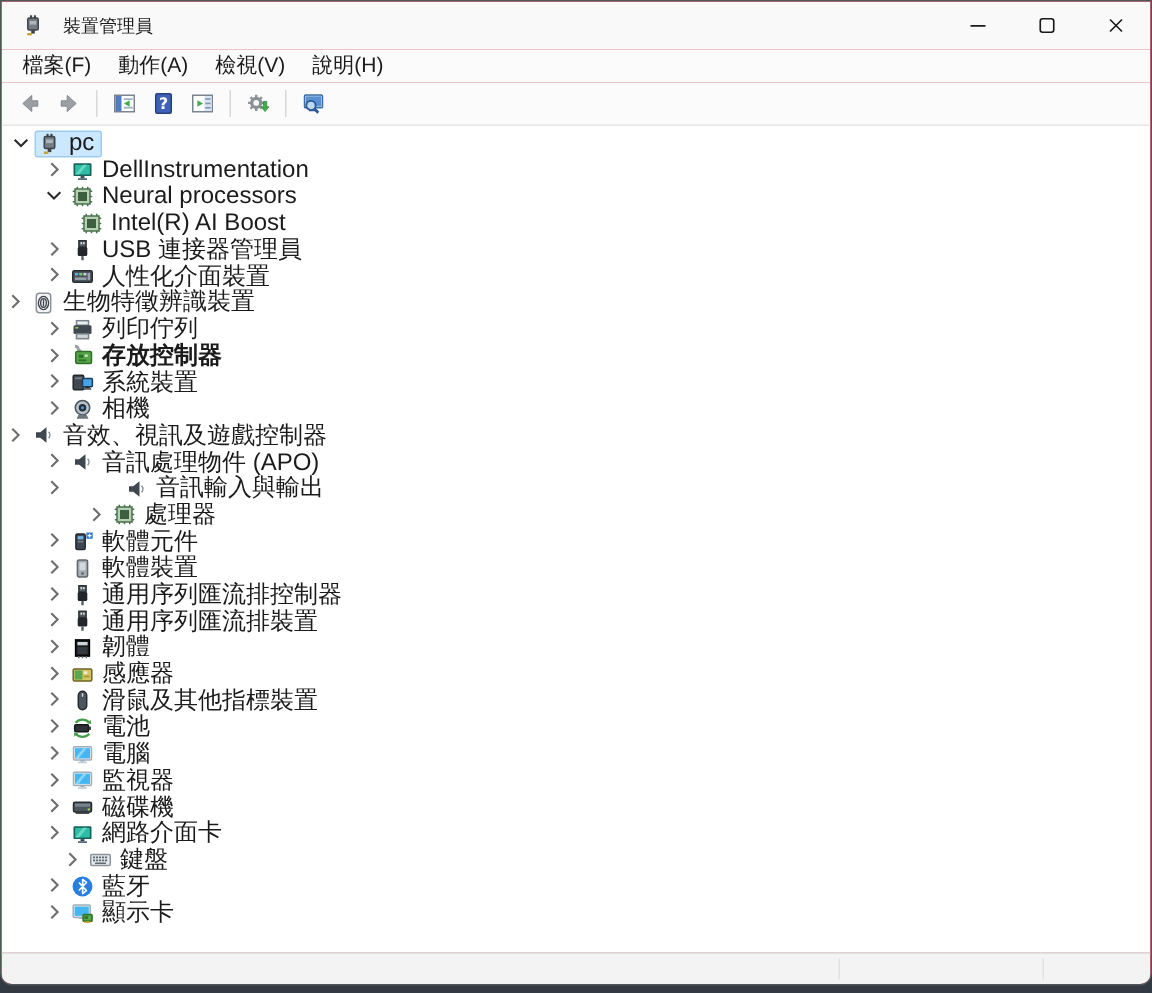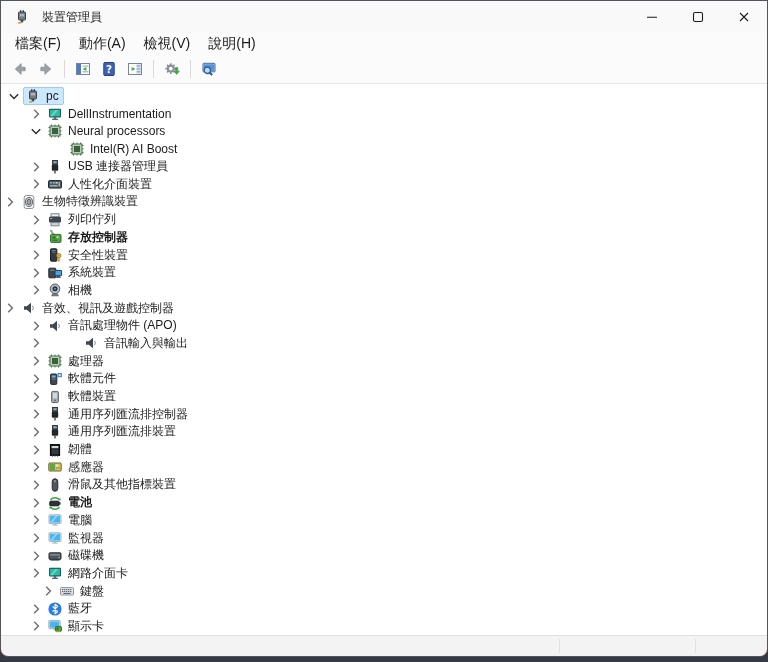--- a/index.html
+++ b/index.html
@@ -12,21 +12,21 @@
   .title{margin-left:12px;font-size:12px;color:#1b1b1b}
   .controls{margin-left:auto;display:flex;height:100%}
   .ctrl-btn{width:46px;height:100%;display:flex;align-items:center;justify-content:center;background:transparent;border:none;padding:0}
   .menubar{height:22px;display:flex;align-items:center;padding-left:5px;background:#fbfbfb;flex:0 0 auto}
   .menu-item{padding:3px 9px;font-size:14px;color:#1b1b1b;white-space:nowrap}
   .toolbar{height:28px;display:flex;align-items:center;padding-left:6px;background:#fbfbfb;
            border-bottom:1px solid #e5e5e5;flex:0 0 auto}
   .tb-btn{width:24px;height:24px;display:flex;align-items:center;justify-content:center;margin:0 1px;background:transparent;border:none;padding:0}
   .tb-sep{width:1px;height:18px;background:#d8d8d8;margin:0 5px}
   .tree{flex:1 1 auto;background:#fff;padding-top:3px;overflow:hidden}
-  .tree-row{height:17.7px;display:flex;align-items:center;font-size:12px;color:#1b1b1b}
+  .tree-row{height:17.7px;display:flex;font-size:16px;color:#1b1b1b}
   .chev{width:18px;height:16px;display:inline-flex;align-items:center;justify-content:center;flex:0 0 auto}
   .node{display:inline-flex;align-items:center;border:1px solid transparent;border-radius:2px;padding:0 4px 0 1px;gap:5px;white-space:nowrap}
   .tree-row.selected .node{background:#cce8ff;border-color:#9ecbf0}
   .icon16{width:16px;height:16px;display:inline-flex;flex:0 0 auto}
   .statusbar{height:20px;background:#f3f3f3;border-top:1px solid #e0e0e0;position:relative;flex:0 0 auto}
   .sb-sep{position:absolute;top:3px;bottom:3px;width:1px;background:#e1e1e1}
   .sb-sep1{left:558px}.sb-sep2{left:694px}
   svg{display:block}
 </style>
 </head>
@@ -218,21 +218,21 @@
                 <line x1="1.5" y1="11.5" x2="3" y2="11.5"></line>
                 <line x1="13" y1="4.5" x2="14.5" y2="4.5"></line>
                 <line x1="13" y1="8" x2="14.5" y2="8"></line>
                 <line x1="13" y1="11.5" x2="14.5" y2="11.5"></line>
               </g>
             </svg>
           </span>
           <span>Neural processors</span>
         </span>
       </div>
-      <div class="tree-row" style="padding-left: 48px;">
+      <div class="tree-row" style="padding-left: 32px;">
         <span class="chev"></span>
         <span class="node">
           <span class="icon16">
             <svg width="16" height="16" viewBox="0 0 16 16">
               <rect x="3" y="3" width="10" height="10" fill="#b7cfb2" stroke="#49714c"></rect>
               <rect x="5" y="5" width="6" height="6" fill="#3c5f3e"></rect>
               <g stroke="#49714c">
                 <line x1="4.5" y1="1.5" x2="4.5" y2="3"></line>
                 <line x1="8" y1="1.5" x2="8" y2="3"></line>
                 <line x1="11.5" y1="1.5" x2="11.5" y2="3"></line>
@@ -347,41 +347,20 @@
       </div>
       <div class="tree-row" style="padding-left: 26px;">
         <span class="chev">
           <svg width="16" height="16" viewBox="0 0 16 16">
             <path d="M6.2 3.8 10.4 8l-4.2 4.2" fill="none" stroke="#6d6d6d" stroke-width="1.4"></path>
           </svg>
         </span>
         <span class="node">
           <span class="icon16">
             <svg width="16" height="16" viewBox="0 0 16 16">
-              <rect x="3.5" y="1.8" width="6.4" height="12.4" rx="0.8" fill="#343a40" stroke="#1d2125"></rect>
-              <rect x="4.7" y="3.2" width="4" height="1" fill="#8a939b"></rect>
-              <rect x="4.7" y="5" width="4" height="1" fill="#5c656d"></rect>
-              <circle cx="11.8" cy="8.6" r="2.1" fill="#ecc349" stroke="#a3791b"></circle>
-              <circle cx="11.8" cy="8.6" r="0.7" fill="#a3791b"></circle>
-              <rect x="11.2" y="10.4" width="1.3" height="3.8" fill="#ecc349" stroke="#a3791b" stroke-width="0.5"></rect>
-              <rect x="12.4" y="12.2" width="1.2" height="0.9" fill="#ecc349"></rect>
-            </svg>
-          </span>
-          <span>安全性裝置</span>
-        </span>
-      </div>
-      <div class="tree-row" style="padding-left: 26px;">
-        <span class="chev">
-          <svg width="16" height="16" viewBox="0 0 16 16">
-            <path d="M6.2 3.8 10.4 8l-4.2 4.2" fill="none" stroke="#6d6d6d" stroke-width="1.4"></path>
-          </svg>
-        </span>
-        <span class="node">
-          <span class="icon16">
-            <svg width="16" height="16" viewBox="0 0 16 16">
               <rect x="1.8" y="3.2" width="7" height="9.6" rx="0.8" fill="#3f4750" stroke="#23282d"></rect>
               <rect x="3" y="4.6" width="4.6" height="1.2" fill="#78838c"></rect>
               <rect x="8" y="5.4" width="6.6" height="5.4" rx="0.6" fill="#4aa3e8" stroke="#1d3d57"></rect>
               <rect x="9.8" y="10.8" width="3" height="1" fill="#23282d"></rect>
               <rect x="8.8" y="11.8" width="5" height="1" fill="#3f4750"></rect>
             </svg>
           </span>
           <span>系統裝置</span>
         </span>
       </div>
@@ -444,21 +423,21 @@
         <span class="node">
           <span class="icon16">
             <svg width="16" height="16" viewBox="0 0 16 16">
               <path d="M3 6.2h2.8L10 2.8v10.4L5.8 9.8H3z" fill="#3f4750"></path>
               <path d="M11.4 5.8a3.2 3.2 0 0 1 0 4.4" fill="none" stroke="#858d94"></path>
             </svg>
           </span>
           <span>音訊輸入與輸出</span>
         </span>
       </div>
-      <div class="tree-row" style="padding-left: 26px;">
+      <div class="tree-row" style="padding-left: 26px; margin-left: 28px;">
         <span class="chev">
           <svg width="16" height="16" viewBox="0 0 16 16">
             <path d="M6.2 3.8 10.4 8l-4.2 4.2" fill="none" stroke="#6d6d6d" stroke-width="1.4"></path>
           </svg>
         </span>
         <span class="node">
           <span class="icon16">
             <svg width="16" height="16" viewBox="0 0 16 16">
               <rect x="3" y="3" width="10" height="10" fill="#b7cfb2" stroke="#49714c"></rect>
               <rect x="5" y="5" width="6" height="6" fill="#3c5f3e"></rect>
@@ -605,21 +584,21 @@
           <span class="icon16">
             <svg width="16" height="16" viewBox="0 0 16 16">
               <rect x="5.2" y="1.8" width="5.6" height="12.4" rx="2.8" fill="#4d565f" stroke="#272c31"></rect>
               <line x1="8" y1="1.8" x2="8" y2="6" stroke="#272c31" stroke-width="0.8"></line>
               <rect x="7.5" y="3" width="1" height="2.6" rx="0.5" fill="#d2d8dd"></rect>
             </svg>
           </span>
           <span>滑鼠及其他指標裝置</span>
         </span>
       </div>
-      <div class="tree-row" style="padding-left: 26px; font-weight: bold;">
+      <div class="tree-row" style="padding-left: 26px;">
         <span class="chev">
           <svg width="16" height="16" viewBox="0 0 16 16">
             <path d="M6.2 3.8 10.4 8l-4.2 4.2" fill="none" stroke="#6d6d6d" stroke-width="1.4"></path>
           </svg>
         </span>
         <span class="node">
           <span class="icon16">
             <svg width="16" height="16" viewBox="0 0 16 16">
               <rect x="2.8" y="6.2" width="9.2" height="4.6" rx="0.8" fill="#2c3237" stroke="#14171a"></rect>
               <rect x="12" y="7.4" width="1.6" height="2.2" fill="#2c3237"></rect>

